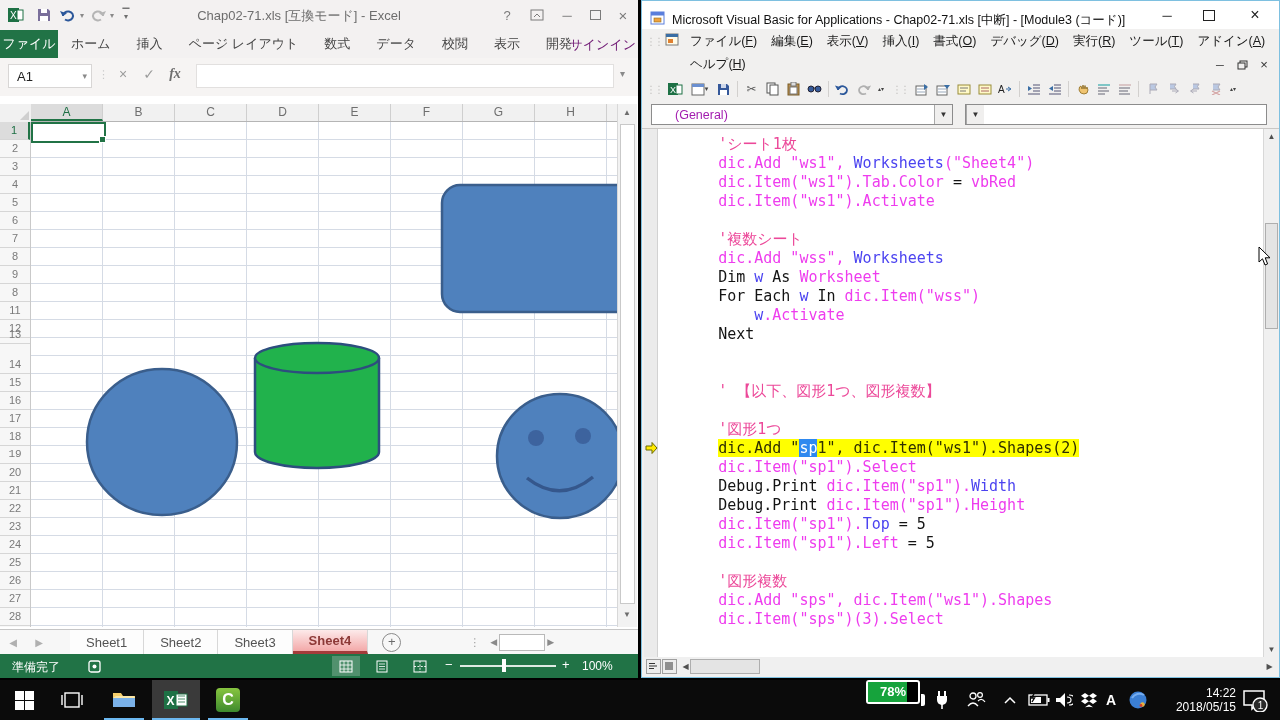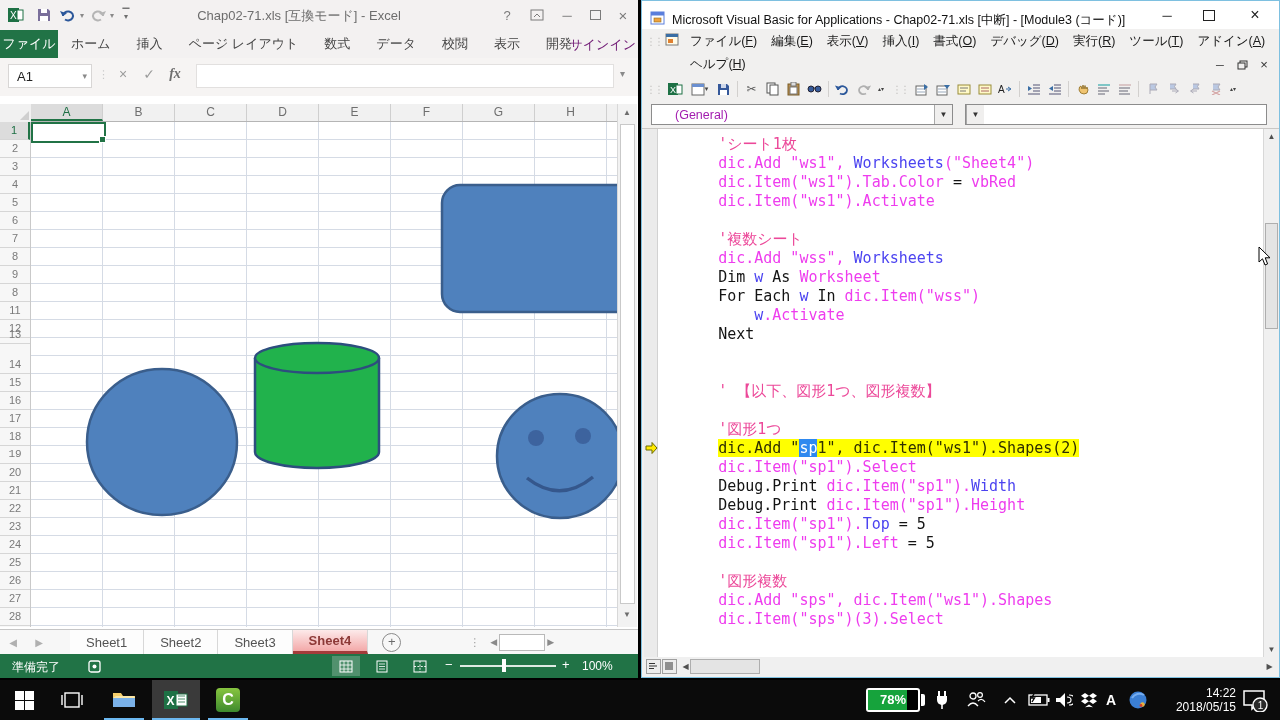--- a/index.html
+++ b/index.html
@@ -93,21 +93,21 @@
   #vb-hscroll{left:2px;top:656px;width:635px;height:19px;background:#f0f0f0}
   .viewbtn{position:absolute;top:2px;width:15px;height:15px;background:#ececec;border:1px solid #9f9f9f;box-sizing:border-box;display:flex;align-items:center;justify-content:center}
   #vb-hthumb{left:46px;top:2px;width:70px;height:15px;background:#e4e4e4;border:1px solid #aeaeae;box-sizing:border-box}
 
   
   #taskbar{left:0;top:680px;width:1280px;height:40px;background:#0b0b0b}
   .tbslot{position:absolute;top:0;width:48px;height:40px;display:flex;align-items:center;justify-content:center}
   .tbunder{position:absolute;top:38px;height:2px;background:#6cb8f0}
   #tb-excel-bg{left:152px;top:0;width:48px;height:40px;background:#3a3a3a}
   .trayico{position:absolute;top:10px;height:20px;display:flex;align-items:center;justify-content:center;color:#fff}
-  #battwidget{left:866px;top:8px;width:54px;height:24px;border:2px solid #fff;border-radius:3px;background:#000;box-sizing:border-box}
+  #battwidget{left:866px;top:0;width:54px;height:24px;border:2px solid #fff;border-radius:3px;background:#000;box-sizing:border-box}
   #battfill{position:absolute;left:0;top:0;width:78%;height:100%;background:#16a33c}
   #battpct{position:absolute;left:0;top:2px;width:100%;text-align:center;color:#fff;font-size:13px;font-weight:bold}
   #batttip{left:921px;top:14px;width:4px;height:12px;background:#fff;border-radius:0 2px 2px 0}
   #clock{left:1150px;top:6px;width:86px;text-align:right;color:#fff;font-size:12px;line-height:14px}
 </style>
 </head>
 <body>
 
 <div id="excel" class="ab">
 

